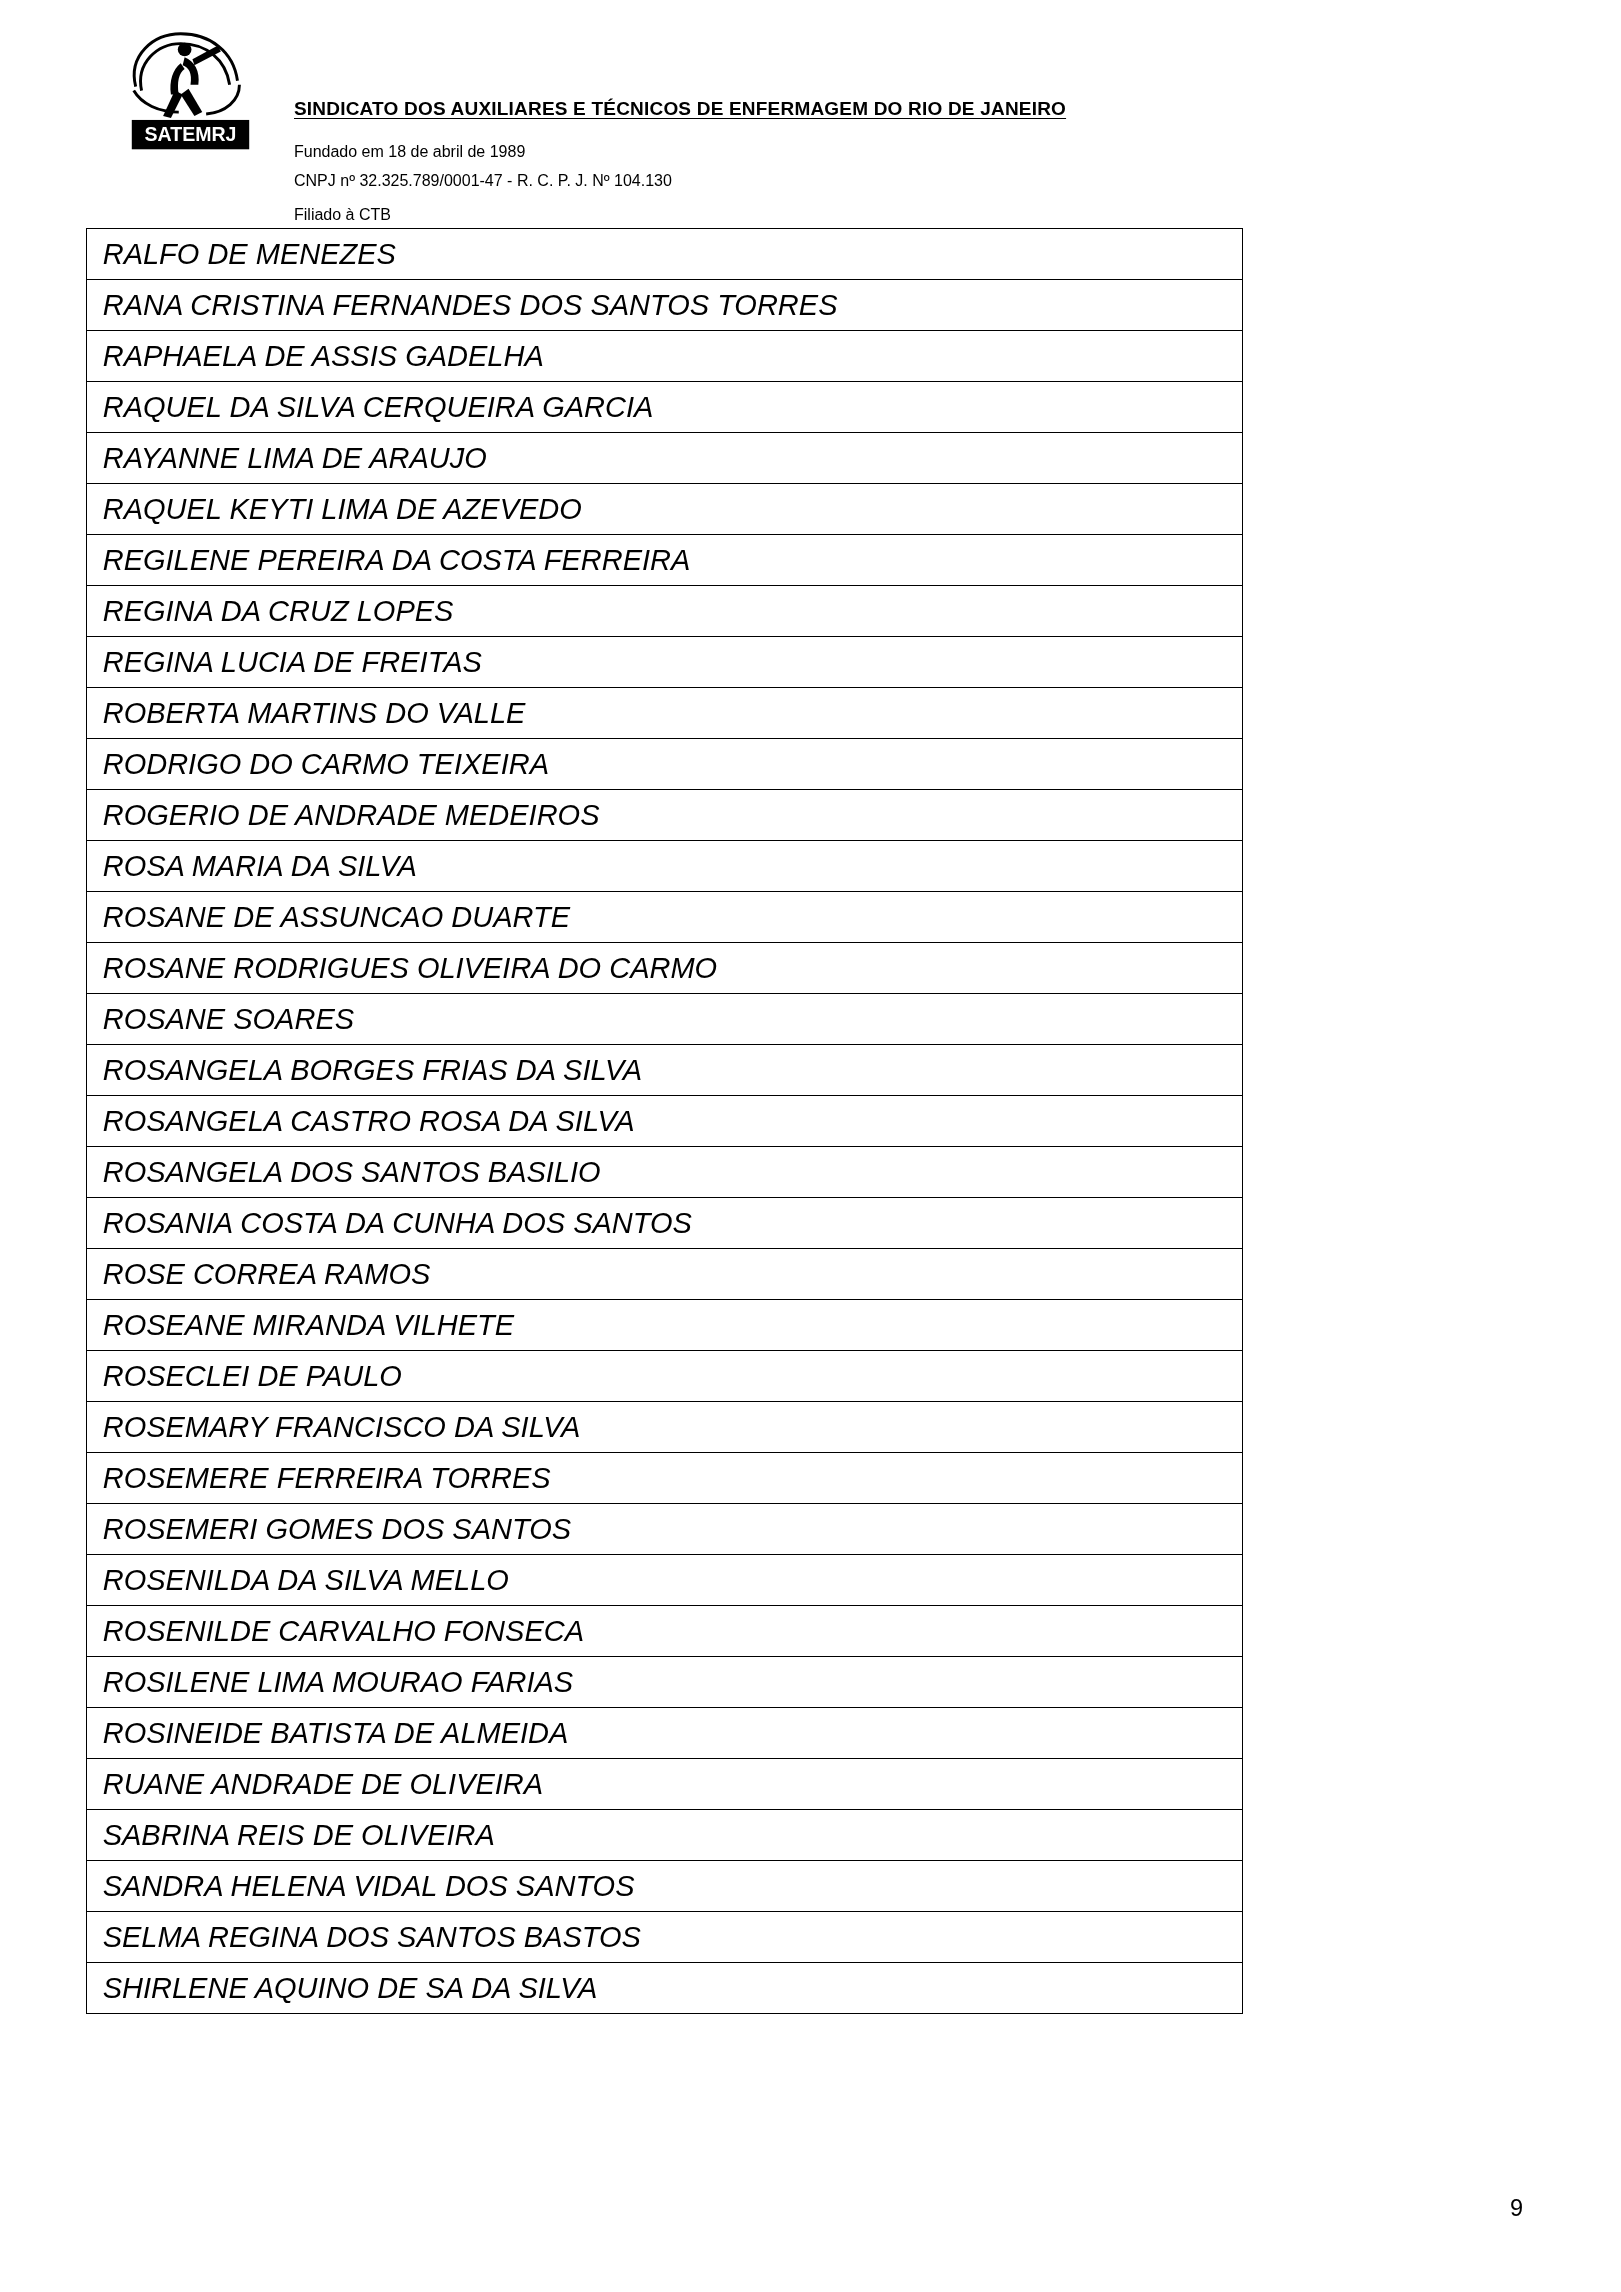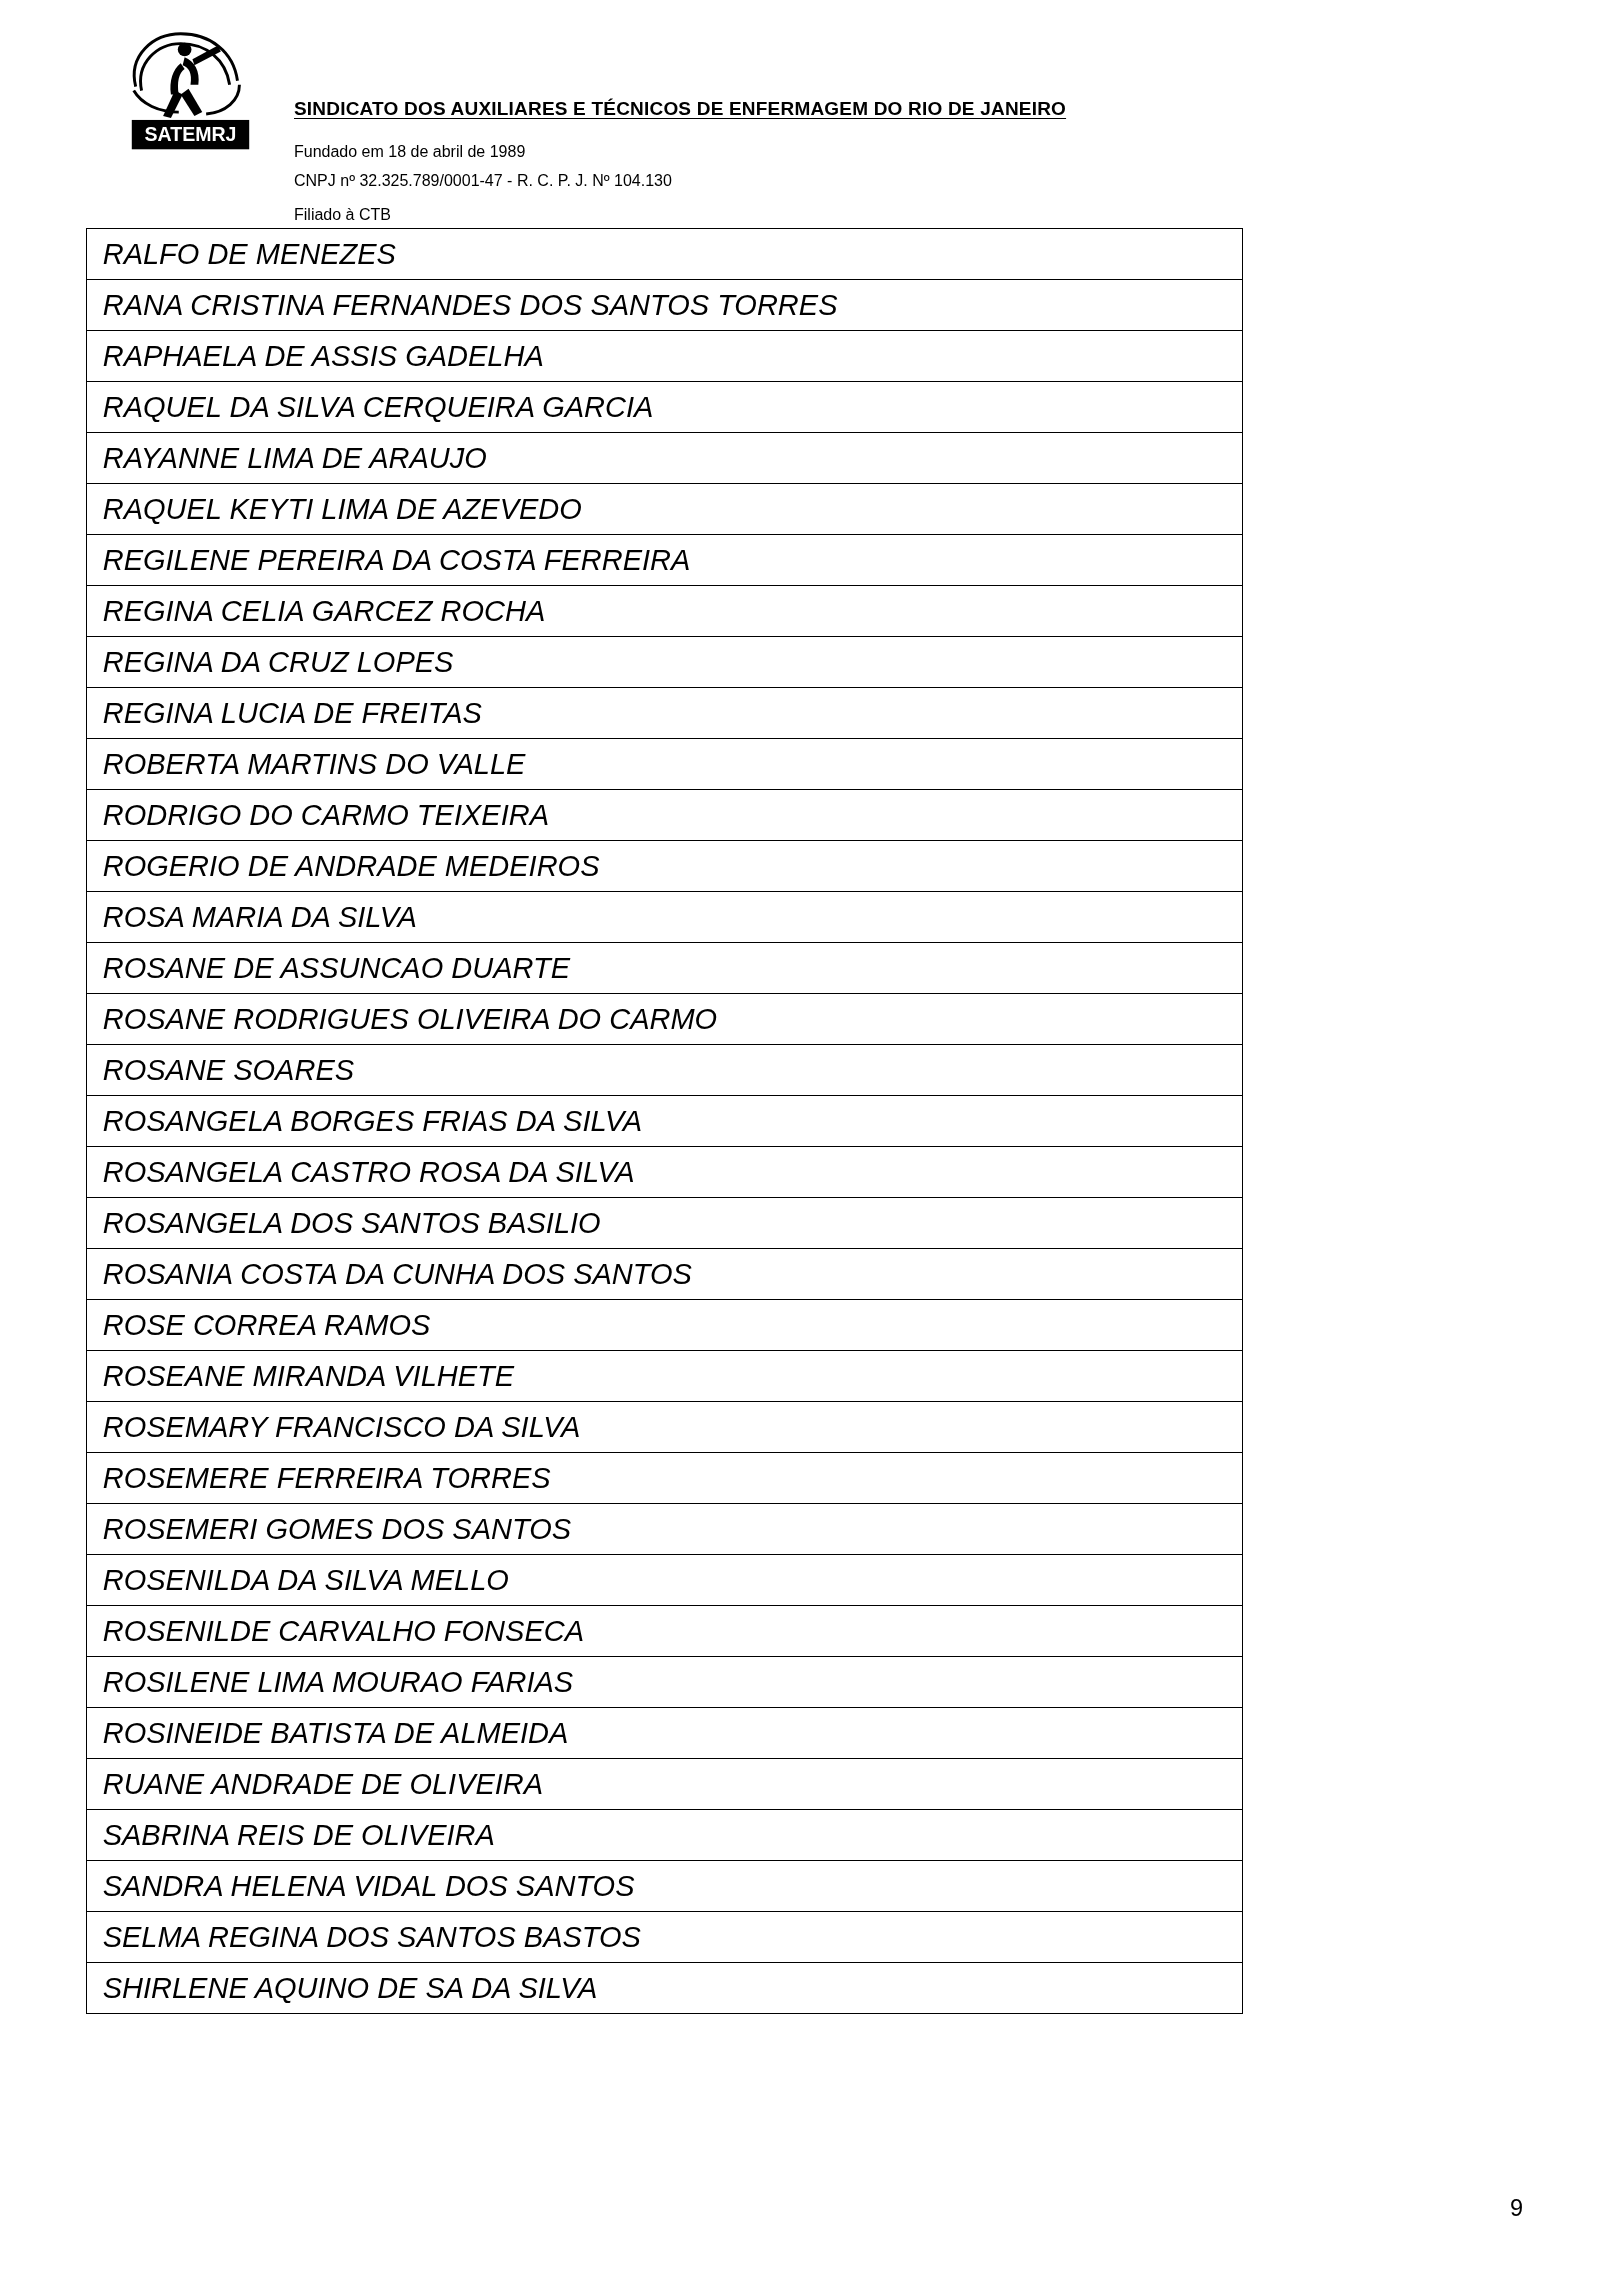--- a/index.html
+++ b/index.html
@@ -145,23 +145,20 @@
         <tr>
             <td>RAYANNE LIMA DE ARAUJO</td>
           </tr>
         <tr>
             <td>RAQUEL KEYTI LIMA DE AZEVEDO</td>
           </tr>
         <tr>
             <td>REGILENE PEREIRA DA COSTA FERREIRA</td>
           </tr>
         <tr>
-            <td>REGINA CELIA GARCEZ ROCHA</td>
-          </tr>
-        <tr>
             <td>REGINA DA CRUZ LOPES</td>
           </tr>
         <tr>
             <td>REGINA LUCIA DE FREITAS</td>
           </tr>
         <tr>
             <td>ROBERTA MARTINS DO VALLE</td>
           </tr>
         <tr>
             <td>RODRIGO DO CARMO TEIXEIRA</td>
@@ -191,20 +188,23 @@
             <td>ROSANGELA DOS SANTOS BASILIO</td>
           </tr>
         <tr>
             <td>ROSANIA COSTA DA CUNHA DOS SANTOS</td>
           </tr>
         <tr>
             <td>ROSE CORREA RAMOS</td>
           </tr>
         <tr>
             <td>ROSEANE MIRANDA VILHETE</td>
+          </tr>
+        <tr>
+            <td>ROSECLEI DE PAULO</td>
           </tr>
         <tr>
             <td>ROSEMARY FRANCISCO DA SILVA</td>
           </tr>
         <tr>
             <td>ROSEMERE FERREIRA TORRES</td>
           </tr>
         <tr>
             <td>ROSEMERI GOMES DOS SANTOS</td>
           </tr>

